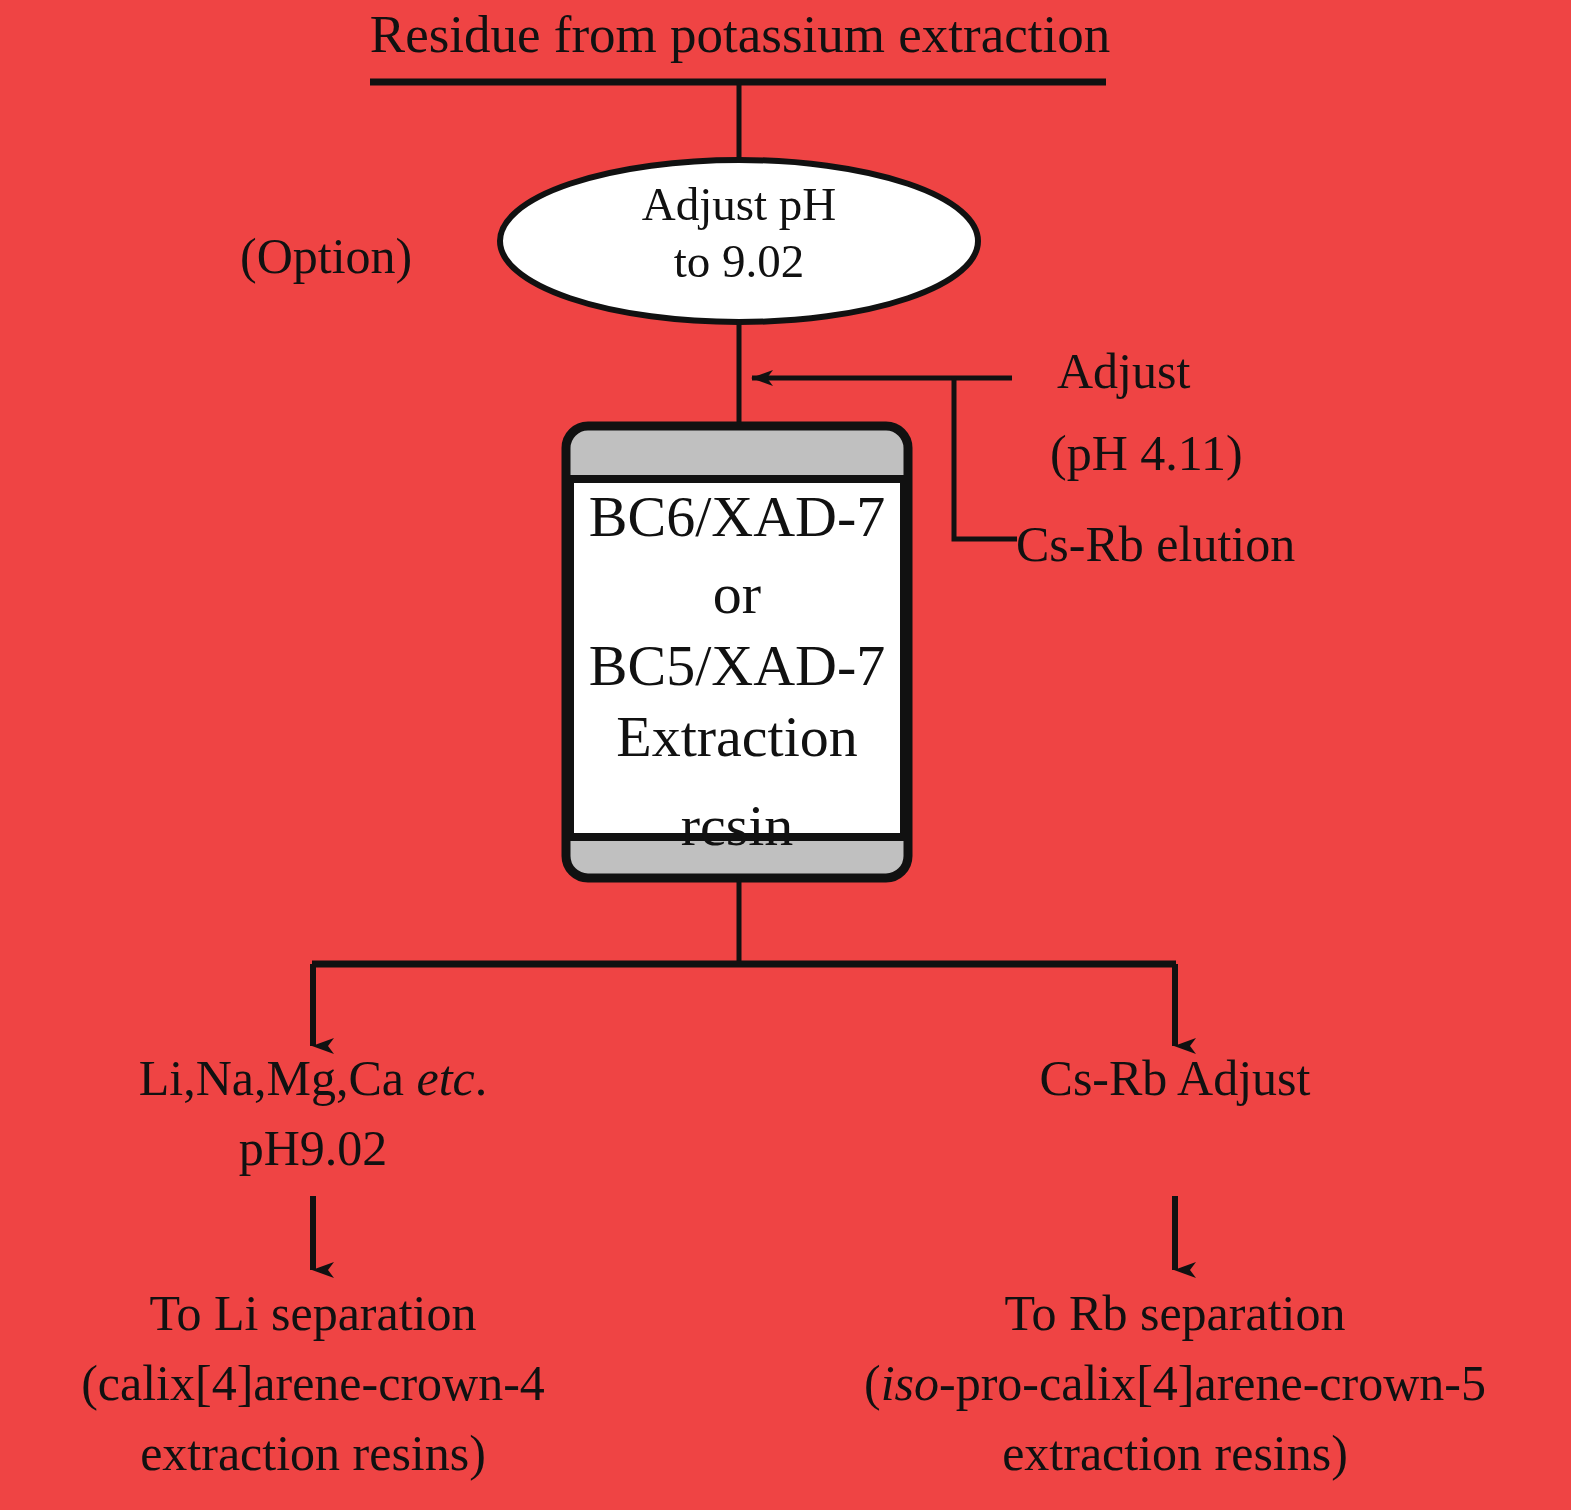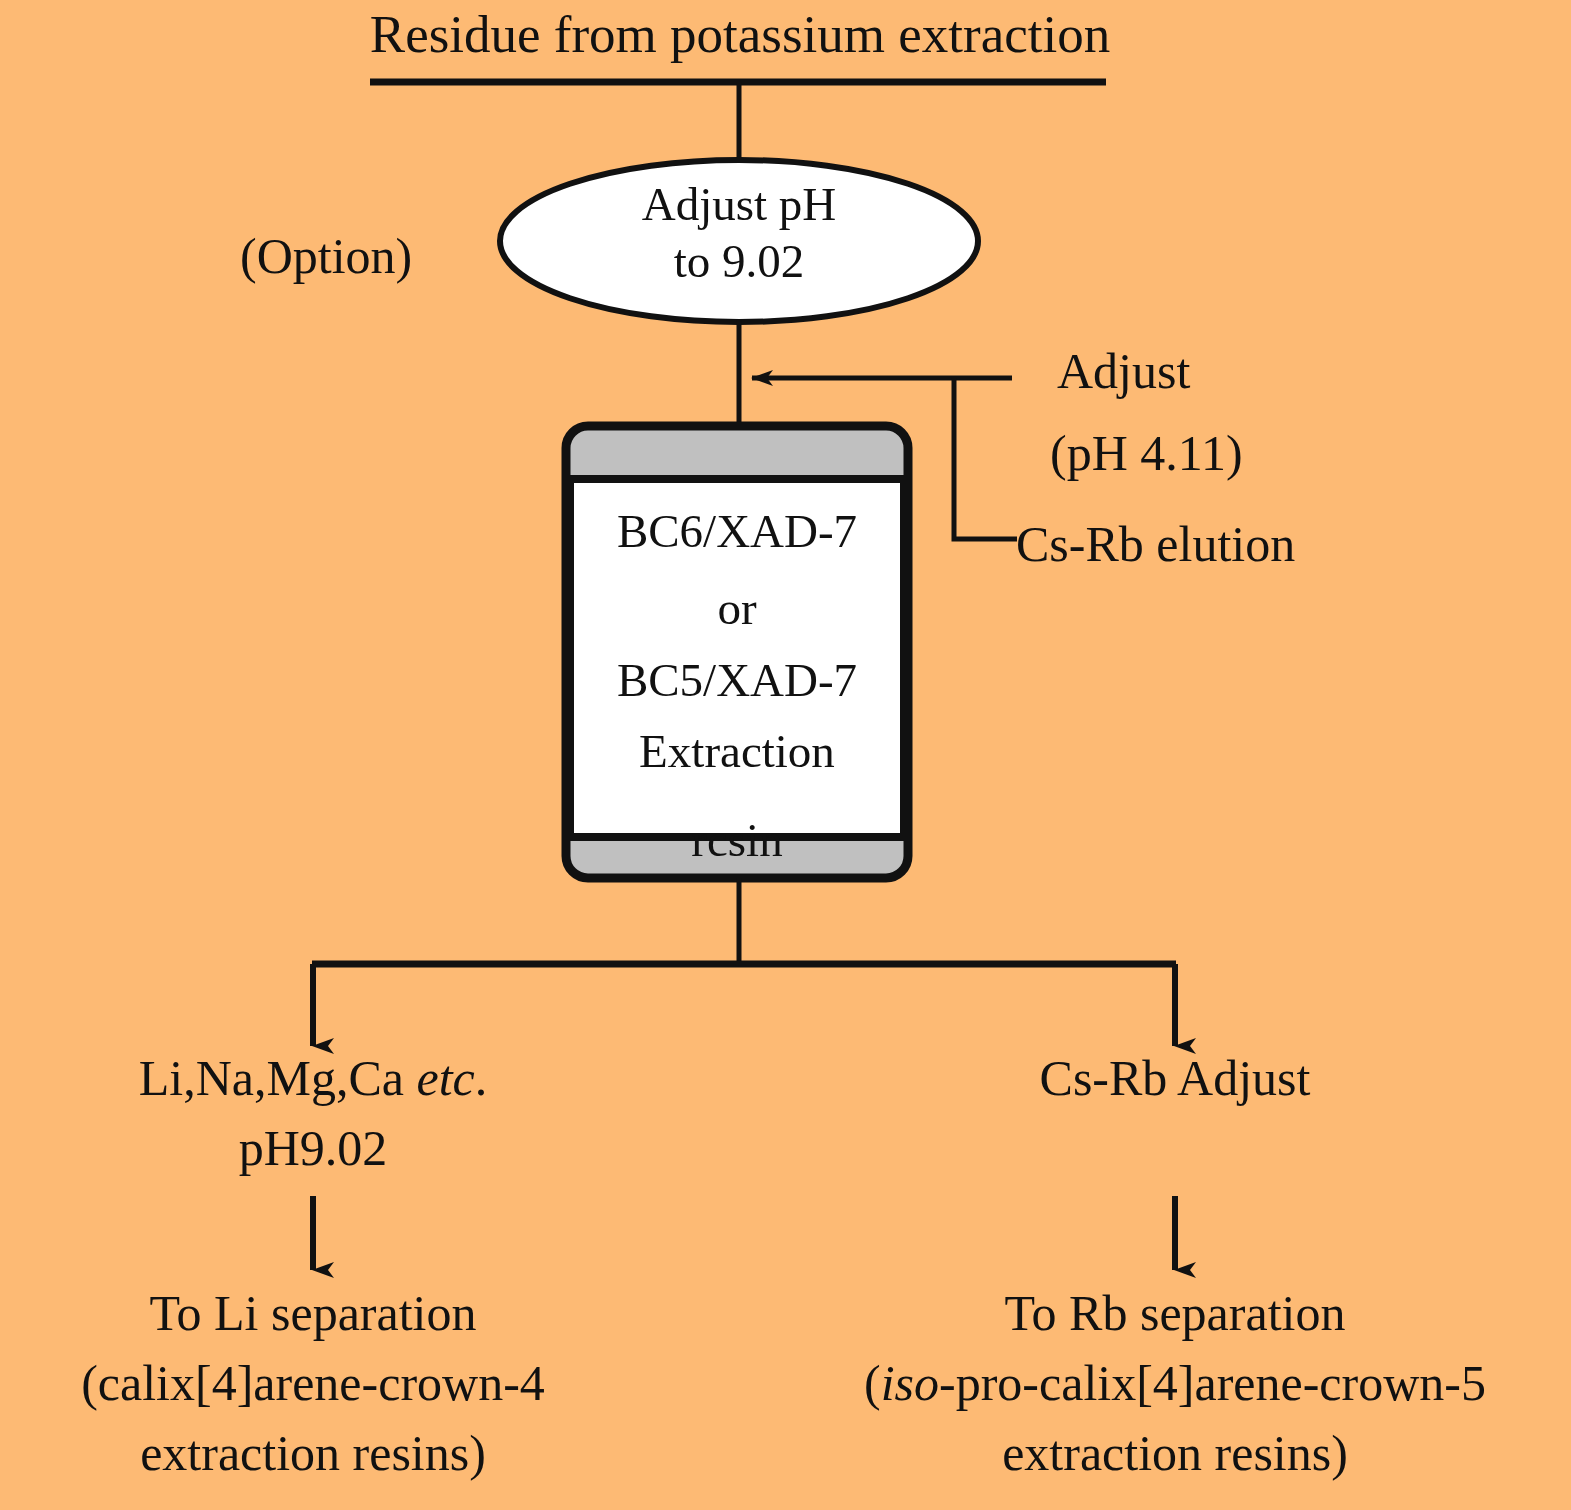--- a/index.html
+++ b/index.html
@@ -4,21 +4,21 @@
 <style>
   html, body {
     margin: 0;
     padding: 0;
     background: #ffffff;
   }
   #stage {
     position: relative;
     width: 1571px;
     height: 1510px;
-    background: #fdba74;
+    background: #ef4444;
     font-family: "Liberation Serif", "DejaVu Serif", serif;
     color: #111111;
     overflow: hidden;
   }
   #vector-layer {
     position: absolute;
     left: 0;
     top: 0;
     width: 1571px;
     height: 1510px;
@@ -28,21 +28,21 @@
     color: #111111;
     line-height: 1.12;
     white-space: pre;
   }
   .ctr { text-align: center; }
 
   
   .t-title      { font-size: 53px; }
   .t-option     { font-size: 50px; }
   .t-ellipse    { font-size: 47px; text-align: center; }
-  .t-column     { font-size: 47px; text-align: center; margin-top: 20px; }
+  .t-column     { font-size: 58px; text-align: center; }
   .t-annot      { font-size: 50px; }
   .t-branch     { font-size: 50px; text-align: center; }
   .t-terminal   { font-size: 50px; text-align: center; }
 
   .ital { font-style: italic; text-align: center; }
 </style>
 </head>
 <body>
 
 <div id="stage">

